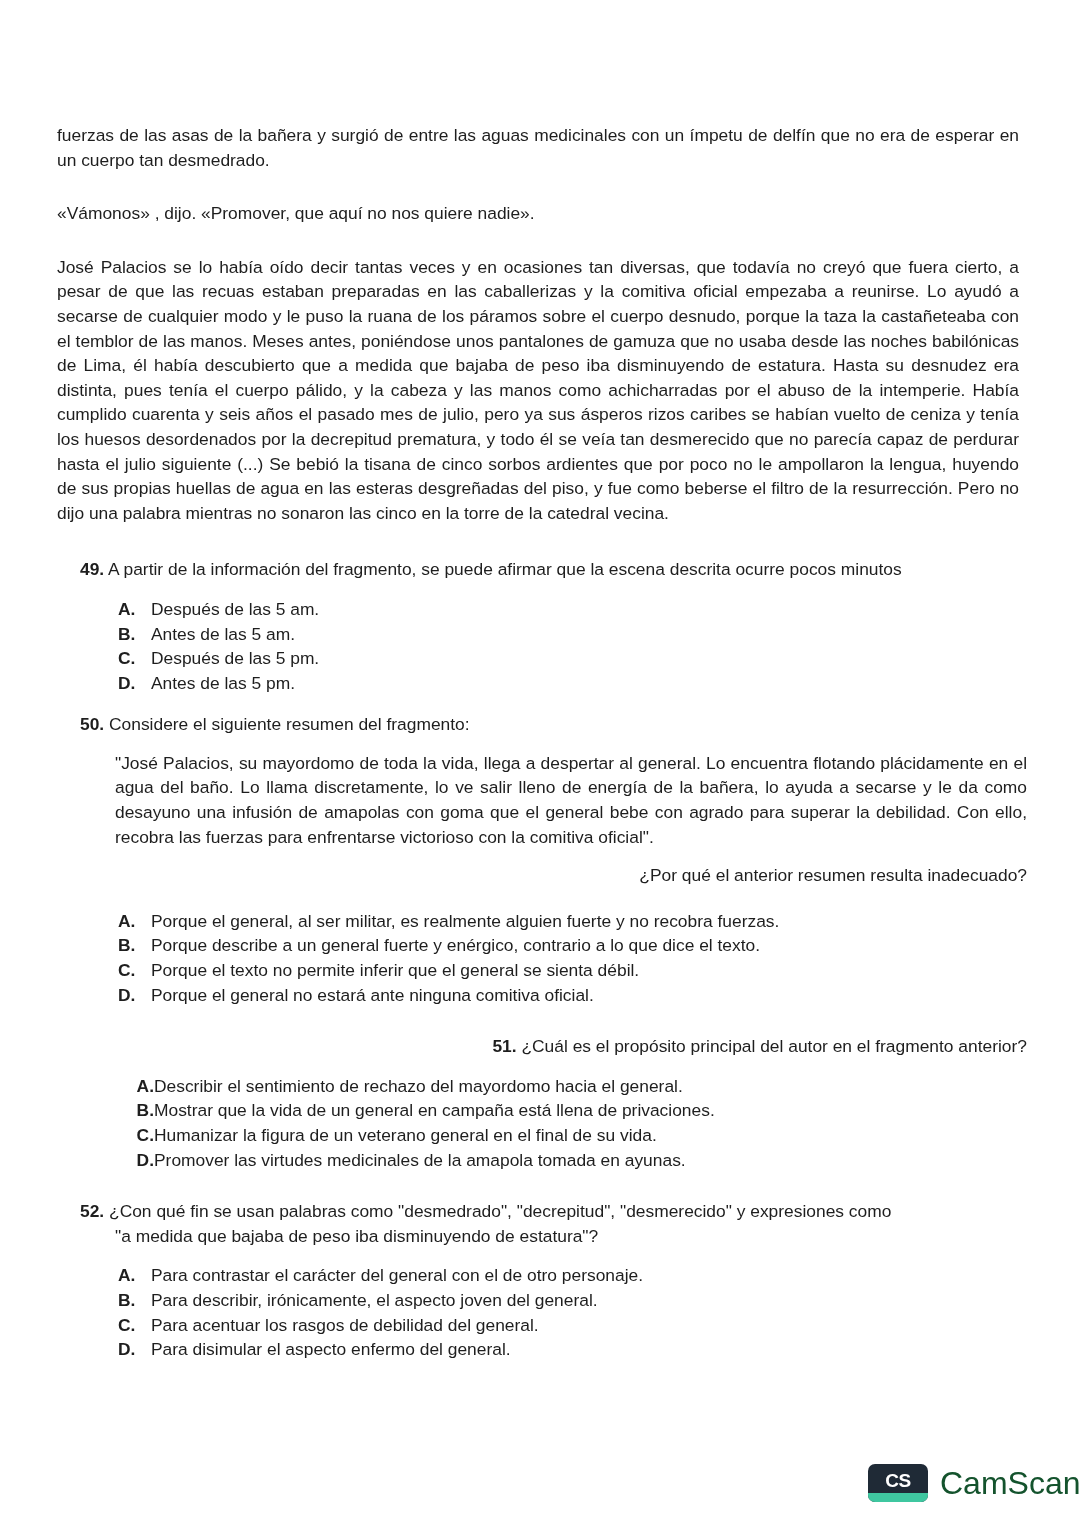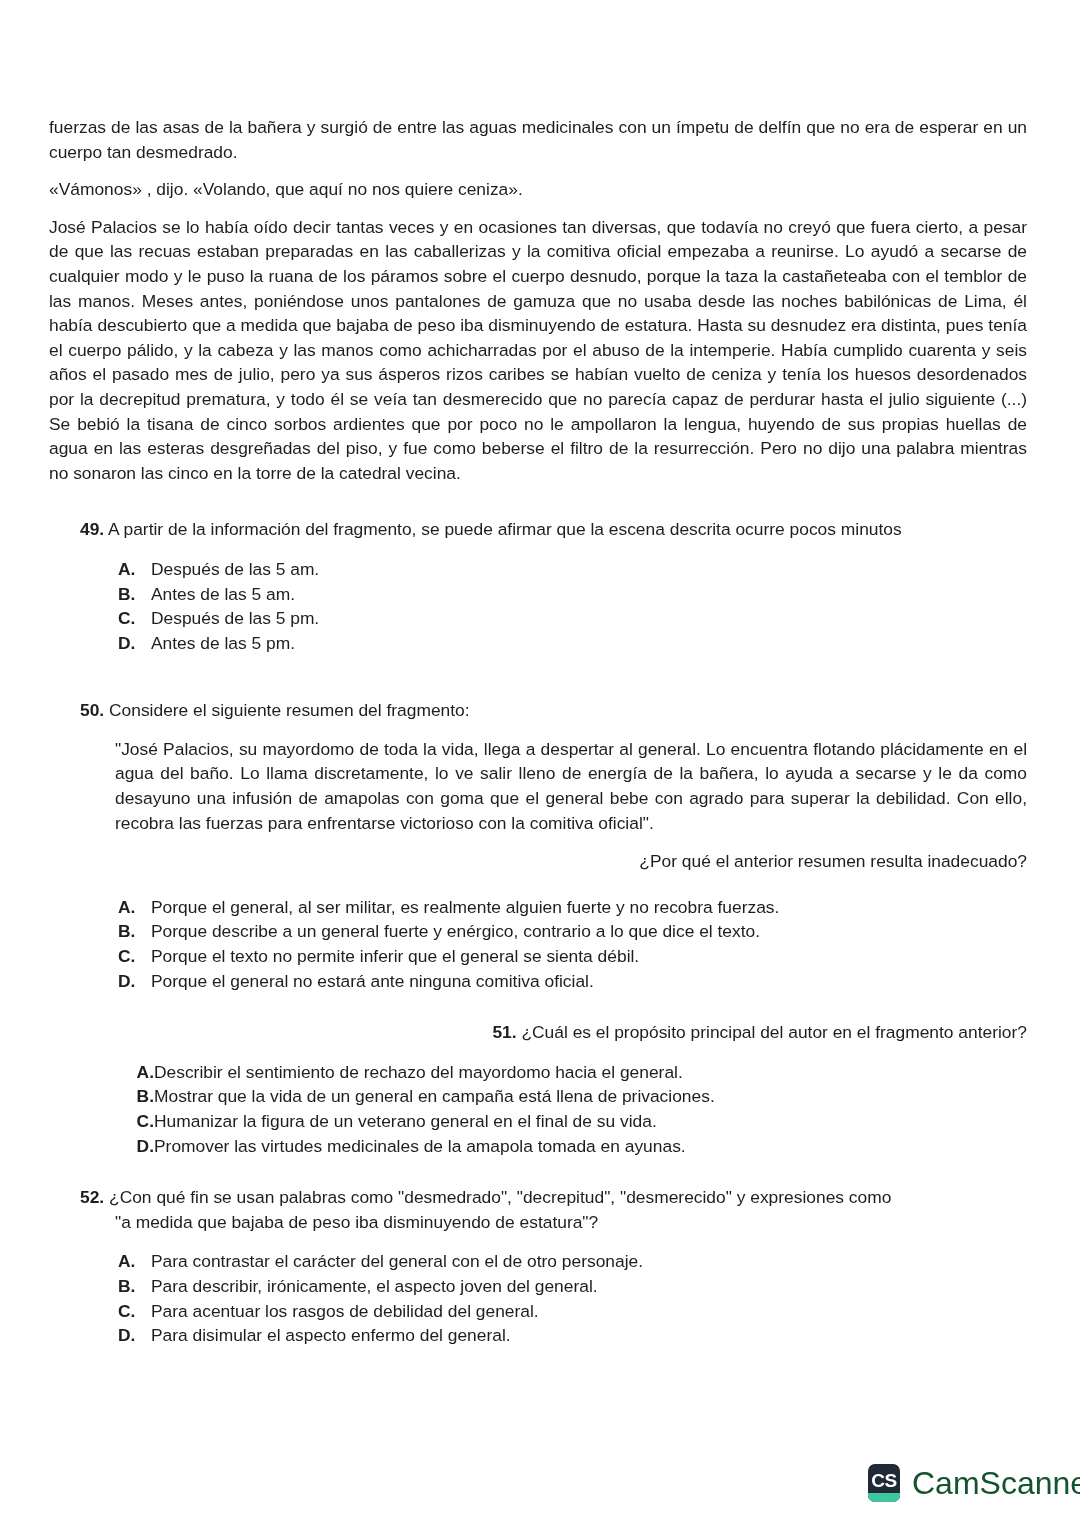--- a/index.html
+++ b/index.html
@@ -3,21 +3,21 @@
 <meta charset="utf-8">
 <style>
   html, body { margin: 0; padding: 0; background: #ffffff; }
   body {
     width: 1080px; height: 1528px; position: relative; overflow: hidden;
     font-family: "Liberation Sans", sans-serif; color: #1e1e1e;
   }
   .page { position: absolute; left: 49px; top: 115px; width: 978px; }
   .para {
     font-size: 17.4px; line-height: 24.6px; text-align: justify;
-    margin: 0;
+    margin: 8px;
   }
   .para.last-left { text-align-last: left; }
   .gap-m { height: 13px; }
   .citation {
     font-size: 16px; text-align: right; margin-top: 16px; line-height: 22px;
   }
   .citation i { font-style: italic; }
   .q { margin-left: 31px; margin-top: 0; }
   .q-stem { font-size: 17.4px; line-height: 24.6px; position: relative; padding-left: 0; }
   .q-num { font-weight: bold; }
@@ -27,39 +27,39 @@
   .opts .letter { font-weight: bold; width: 33px; flex: none; }
   .opts.wide .letter { width: 36px; }
   .quote-block {
     margin: 14px 0 0 35px; font-size: 17.4px; line-height: 24.6px; text-align: justify;
   }
   .q-ask { margin: 14px 0 0 35px; font-size: 17.4px; line-height: 24.6px; text-align: right; }
   .brand {
     position: absolute; left: 868px; top: 1464px; display: flex; align-items: center;
   }
   .brand-logo {
-    width: 32px; height: 38px; border-radius: 7px; background: #1f2a36;
+    width: 60px; height: 38px; border-radius: 7px; background: #1f2a36;
     position: relative; overflow: hidden; display: flex; align-items: flex-start; justify-content: center;
   }
   .brand-logo .cs {
     color: #ffffff; font-weight: bold; font-size: 19px; margin-top: 6px; letter-spacing: -0.5px;
   }
   .brand-logo .strip {
     position: absolute; left: 0; right: 0; bottom: 0; height: 9px; background: #3fc7a0;
   }
   .brand-name { margin-left: 12px; font-size: 32px; color: #14532d; }
 </style>
 </head>
 <body>
 
 <div class="page">
 
   <p class="para last-left">fuerzas de las asas de la bañera y surgió de entre las aguas medicinales con un ímpetu de delfín que no era de esperar en un cuerpo tan desmedrado.</p>
   <div class="gap-m"></div>
-  <p class="para">«Vámonos» , dijo. «Volando, que aquí no nos quiere ceniza».</p>
+  <p class="para">«Vámonos» , dijo. «Promover, que aquí no nos quiere nadie».</p>
   <div class="gap-m"></div>
   <p class="para last-left">José Palacios se lo había oído decir tantas veces y en ocasiones tan diversas, que todavía no creyó que fuera cierto, a pesar de que las recuas estaban preparadas en las caballerizas y la comitiva oficial empezaba a reunirse. Lo ayudó a secarse de cualquier modo y le puso la ruana de los páramos sobre el cuerpo desnudo, porque la taza la castañeteaba con el temblor de las manos. Meses antes, poniéndose unos pantalones de gamuza que no usaba desde las noches babilónicas de Lima, él había descubierto que a medida que bajaba de peso iba disminuyendo de estatura. Hasta su desnudez era distinta, pues tenía el cuerpo pálido, y la cabeza y las manos como achicharradas por el abuso de la intemperie. Había cumplido cuarenta y seis años el pasado mes de julio, pero ya sus ásperos rizos caribes se habían vuelto de ceniza y tenía los huesos desordenados por la decrepitud prematura, y todo él se veía tan desmerecido que no parecía capaz de perdurar hasta el julio siguiente (...) Se bebió la tisana de cinco sorbos ardientes que por poco no le ampollaron la lengua, huyendo de sus propias huellas de agua en las esteras desgreñadas del piso, y fue como beberse el filtro de la resurrección. Pero no dijo una palabra mientras no sonaron las cinco en la torre de la catedral vecina.</p>
 
 
   <div class="q" style="margin-top:32px;">
     <div class="q-stem">
       <span class="q-num">49.</span><span> A partir de la información del fragmento, se puede afirmar que la escena descrita ocurre pocos minutos</span>
     </div>
     <ul class="opts" style="margin-top:15px;">
       <li>
@@ -74,21 +74,21 @@
           <span class="letter">C.</span>
           <span>Después de las 5 pm.</span>
         </li>
       <li>
           <span class="letter">D.</span>
           <span>Antes de las 5 pm.</span>
         </li>
     </ul>
   </div>
 
-  <div class="q" style="margin-top:43px;">
+  <div class="q" style="margin-top:17px;">
     <div class="q-stem">
       <span class="q-num">50.</span><span> Considere el siguiente resumen del fragmento:</span>
     </div>
     <div class="quote-block">"José Palacios, su mayordomo de toda la vida, llega a despertar al general. Lo encuentra flotando plácidamente en el agua del baño. Lo llama discretamente, lo ve salir lleno de energía de la bañera, lo ayuda a secarse y le da como desayuno una infusión de amapolas con goma que el general bebe con agrado para superar la debilidad. Con ello, recobra las fuerzas para enfrentarse victorioso con la comitiva oficial".</div>
     <div class="q-ask">¿Por qué el anterior resumen resulta inadecuado?</div>
     <ul class="opts" style="margin-top:21px;">
       <li>
           <span class="letter">A.</span>
           <span>Porque el general, al ser militar, es realmente alguien fuerte y no recobra fuerzas.</span>
         </li>

